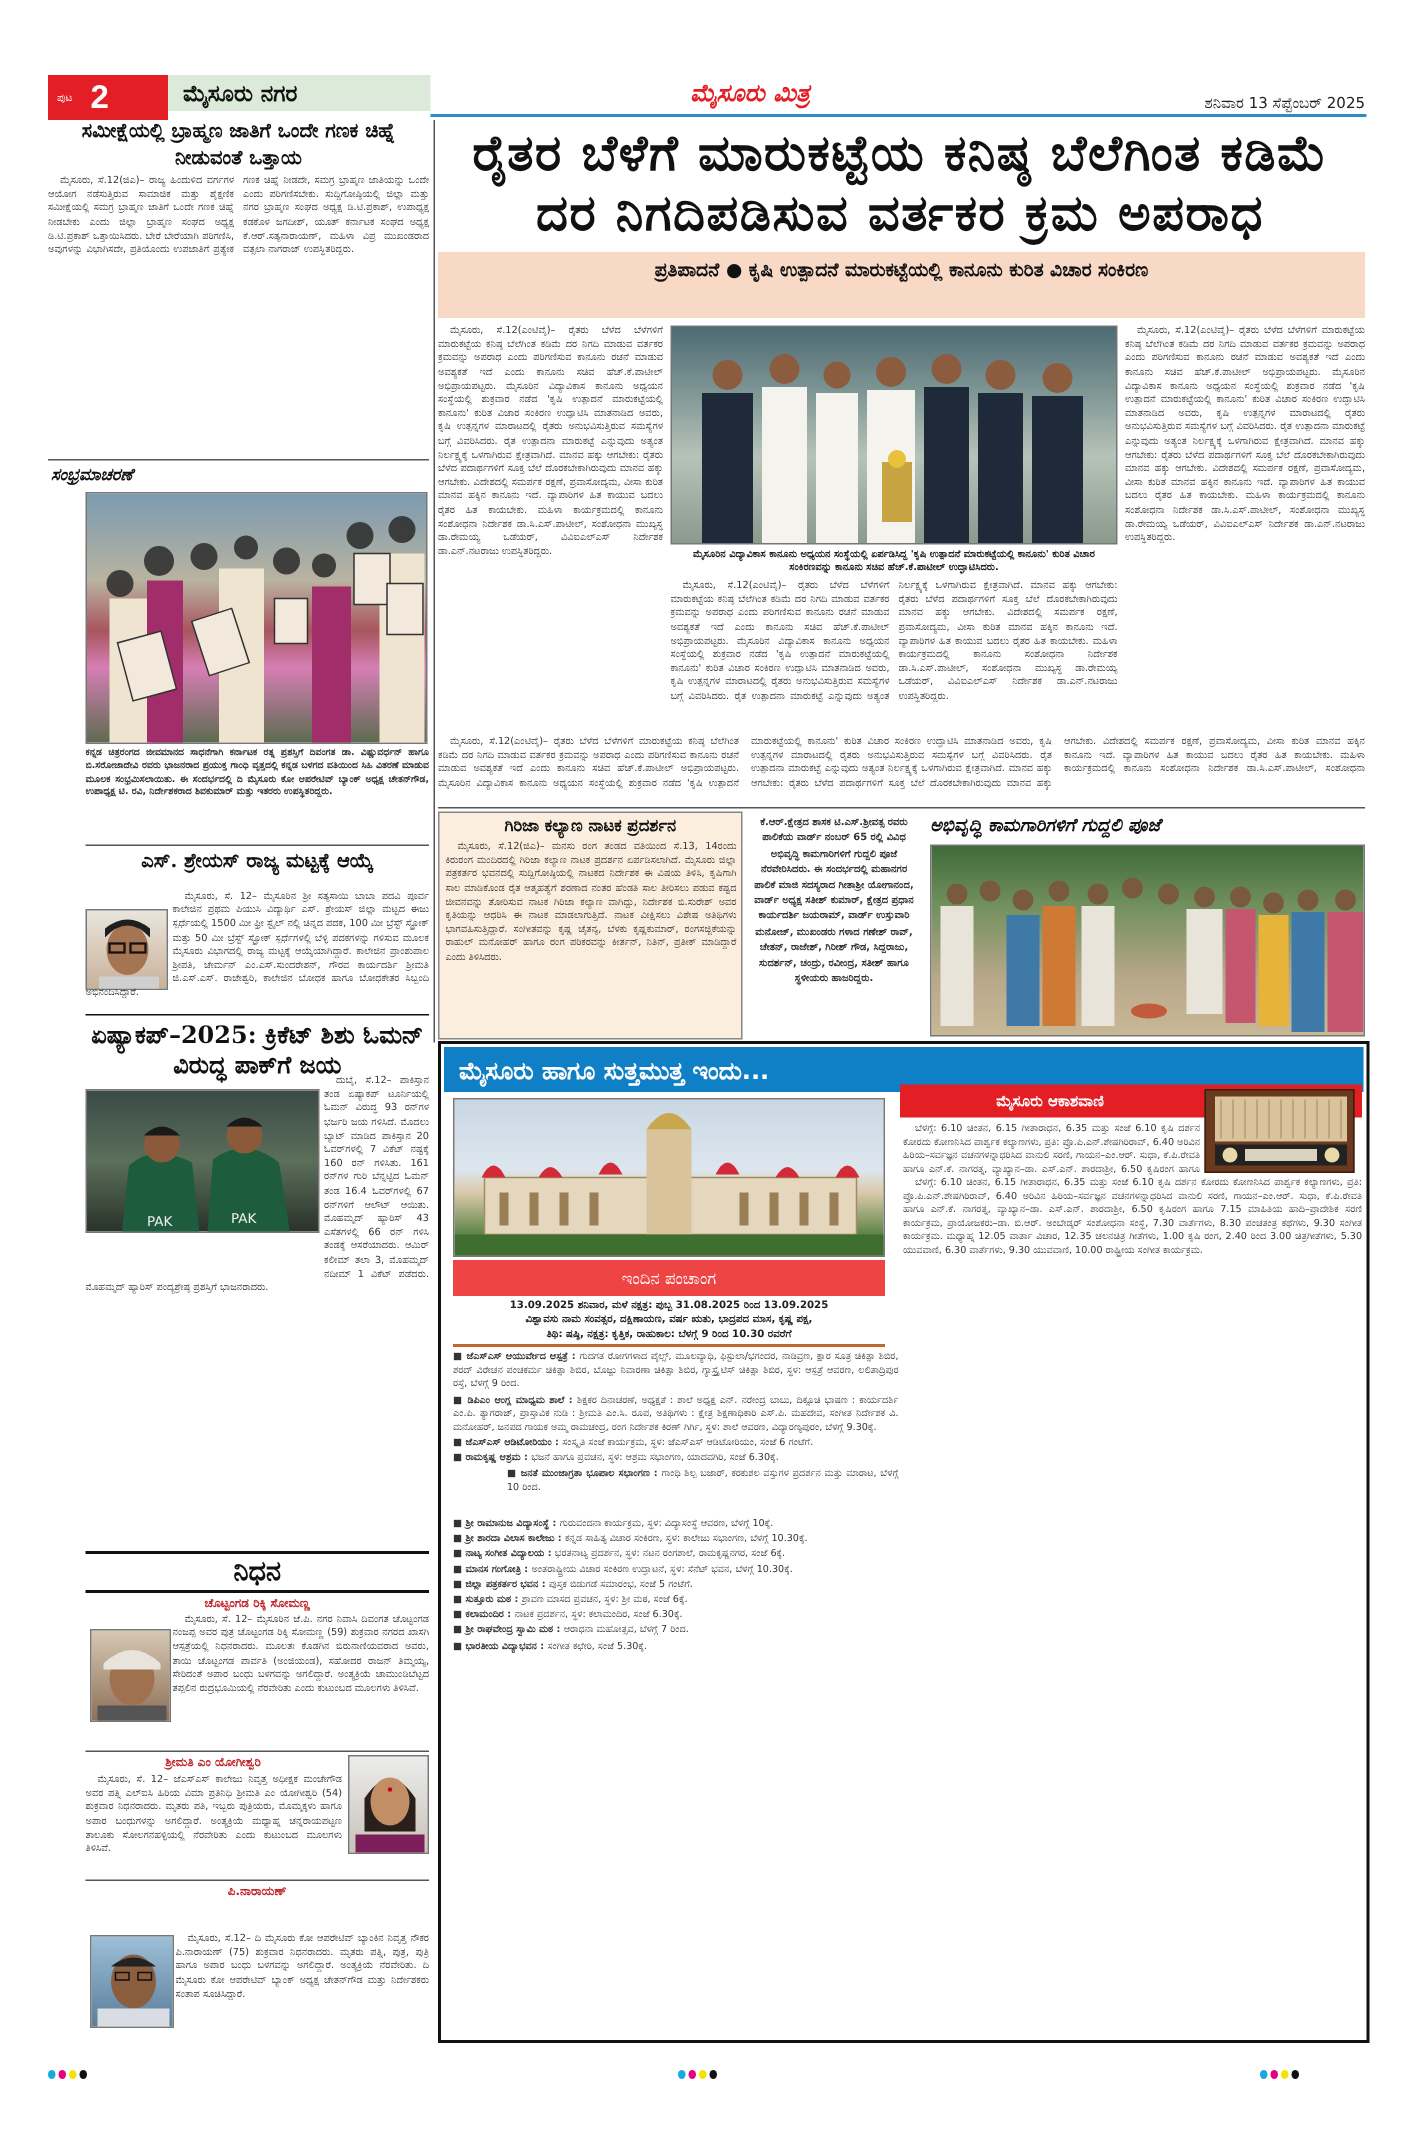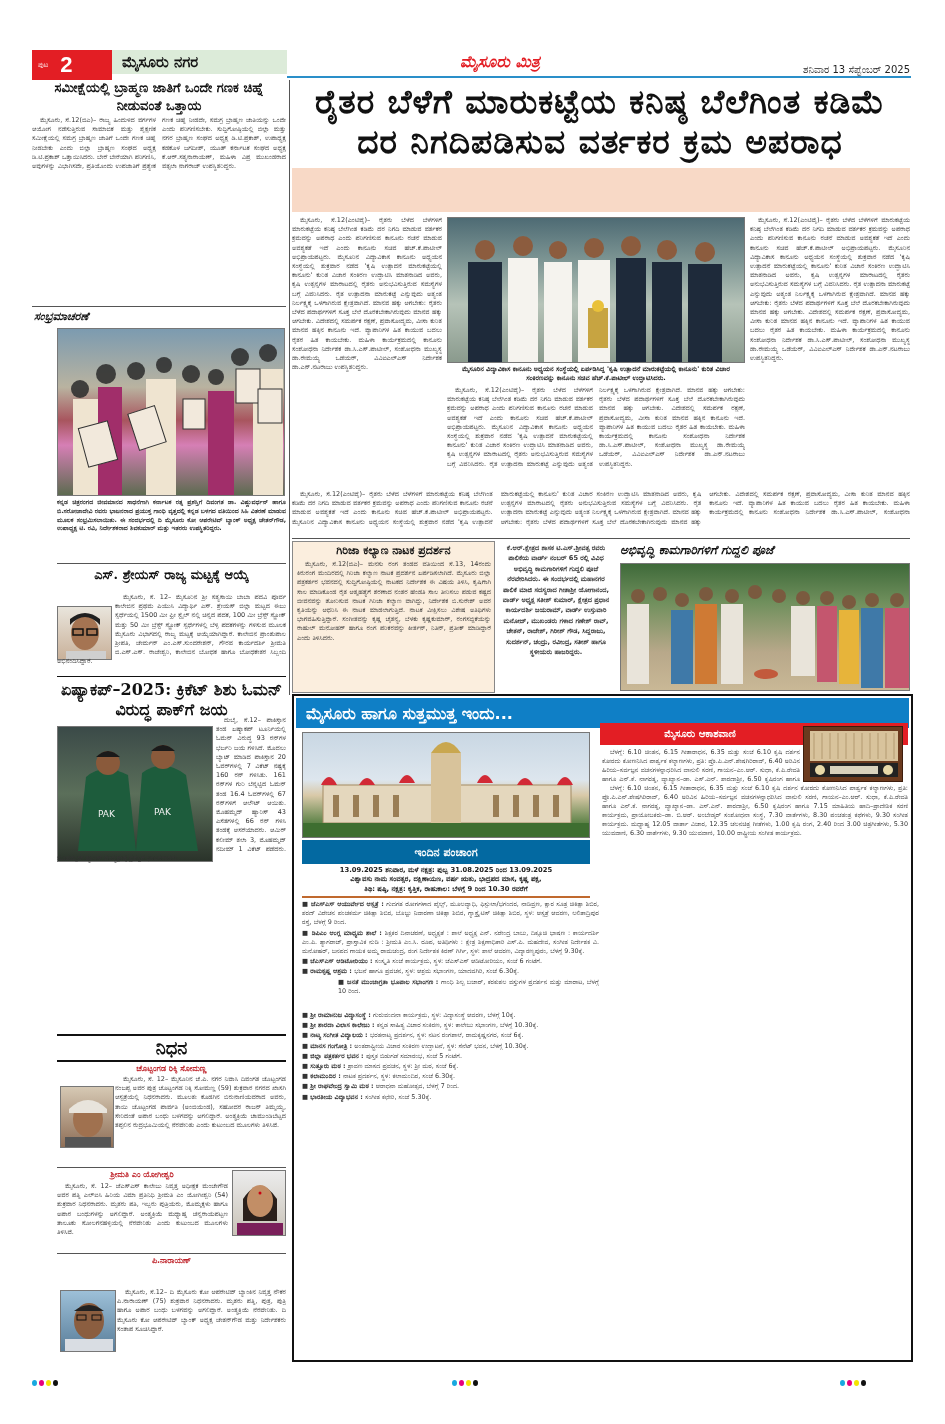--- a/index.html
+++ b/index.html
@@ -26,21 +26,21 @@
   .vline { position:absolute; width:1px; background:#555; }
   .hline { position:absolute; height:1px; background:#555; }
 
   #lead-hl { left: 290px; top: 82px; width: 620px; font-size: 33px; line-height: 40px; letter-spacing: 1px; }
   #deck { left: 292px; top: 168px; width: 618px; height: 44px; background: #f8d9c6; font-size: 12.5px; line-height: 21px; text-align:center; font-weight: bold; color:#111; padding-top:1px; }
 
   .photo { position:absolute; overflow:hidden; border:1px solid #777; }
   .cap { font-size: 6.5px; line-height: 9px; text-align:center; font-weight:bold; color:#222; }
   #today-bar { left: 296px; top: 698px; width: 613px; height: 30px; background:#0f7fc6; color:#fff; font-size: 16px; font-weight:bold; padding-left: 10px; display:flex; align-items:center; }
   #today-frame { left: 292px; top: 694px; width: 621px; height: 668px; border: 2px solid #111; }
-  #panchanga-bar { left: 302px; top: 840px; width: 288px; height: 24px; background:#0369a1; color:#fff; font-size: 11px; font-weight:bold; display:flex; align-items:center; justify-content:center; }
+  #panchanga-bar { left: 302px; top: 840px; width: 288px; height: 24px; background:#ef4444; color:#fff; font-size: 11px; font-weight:normal; display:flex; align-items:center; justify-content:center; }
   #panchanga-text { left: 302px; top: 866px; width: 288px; font-size: 6.8px; line-height: 9.3px; text-align:center; font-weight:bold; color:#222; }
   #radio-bar { left: 600px; top: 723px; width: 200px; height: 22px; background:#e31e24; color:#fff; font-size: 10px; font-weight:bold; display:flex; align-items:center; justify-content:center; }
   .cmyk { position:absolute; top: 1380px; display:flex; gap: 2px; }
   .cmyk span { width: 5px; height: 6px; border-radius: 50%; display:block; }
   .obit-title { color:#c0262d; font-size: 8px; font-weight:bold; text-align:center; }
 </style>
 </head>
 <body>
 
 <div id="page-no" class="abs">
@@ -105,21 +105,21 @@
       <rect x="8" y="44" width="40" height="12" fill="#cfcfcf"></rect>
     </svg>
 </div>
 <div class="abs txt" style="left:57px; top:593px; width:229px; height:78px;">
   <div style="float:left; width:58px; height:62px;"></div>
   <p>ಮೈಸೂರು, ಸೆ. 12– ಮೈಸೂರಿನ ಶ್ರೀ ಸತ್ಯಸಾಯಿ ಬಾಬಾ ಪದವಿ ಪೂರ್ವ ಕಾಲೇಜಿನ ಪ್ರಥಮ ಪಿಯುಸಿ ವಿದ್ಯಾರ್ಥಿ ಎಸ್. ಶ್ರೇಯಸ್ ಜಿಲ್ಲಾ ಮಟ್ಟದ ಈಜು ಸ್ಪರ್ಧೆಯಲ್ಲಿ 1500 ಮೀ ಫ್ರೀ ಸ್ಟೈಲ್ ನಲ್ಲಿ ಚಿನ್ನದ ಪದಕ, 100 ಮೀ ಬ್ರೆಸ್ಟ್ ಸ್ಟ್ರೋಕ್ ಮತ್ತು 50 ಮೀ ಬ್ರೆಸ್ಟ್ ಸ್ಟ್ರೋಕ್ ಸ್ಪರ್ಧೆಗಳಲ್ಲಿ ಬೆಳ್ಳಿ ಪದಕಗಳನ್ನು ಗಳಿಸುವ ಮೂಲಕ ಮೈಸೂರು ವಿಭಾಗದಲ್ಲಿ ರಾಜ್ಯ ಮಟ್ಟಕ್ಕೆ ಆಯ್ಕೆಯಾಗಿದ್ದಾರೆ. ಕಾಲೇಜಿನ ಪ್ರಾಂಶುಪಾಲ ಶ್ರೀಪತಿ, ಚೇರ್ಮನ್ ಎಂ.ಎಸ್.ಸುಂದರೇಶನ್, ಗೌರವ ಕಾರ್ಯದರ್ಶಿ ಶ್ರೀಮತಿ ಜಿ.ಎಸ್.ಎಸ್. ರಾಜೇಶ್ವರಿ, ಕಾಲೇಜಿನ ಬೋಧಕ ಹಾಗೂ ಬೋಧಕೇತರ ಸಿಬ್ಬಂದಿ ಅಭಿನಂದಿಸಿದ್ದಾರೆ.</p>
 </div>
 
 <div class="hline" style="left:57px; top:676px; width:229px; background:#111;"></div>
 <div class="abs hl" style="left:57px; top:680px; width:229px; font-size:16px; line-height:20px; font-family:'DejaVu Serif',serif;">ಏಷ್ಯಾಕಪ್–2025: ಕ್ರಿಕೆಟ್ ಶಿಶು ಓಮನ್ ವಿರುದ್ಧ ಪಾಕ್‌ಗೆ ಜಯ</div>
-<div class="photo" style="left:57px; top:726px; width:156px; height:136px; background:linear-gradient(180deg,#3b4a48 0%,#5b6f5a 50%,#2a332a 100%);">
+<div class="photo" style="left:57px; top:726px; width:156px; height:96px; background:linear-gradient(180deg,#3b4a48 0%,#5b6f5a 50%,#2a332a 100%);">
   <svg width="156" height="124" viewBox="0 0 156 124">
     <g fill="#1d5c3c">
         <path d="M20 124 L28 50 Q45 35 70 48 L78 124 Z"></path>
         <path d="M78 124 L84 46 Q105 30 128 48 L140 124 Z"></path>
       </g>
     <g fill="#8a5a3b">
         <circle cx="50" cy="36" r="12"></circle>
         <circle cx="105" cy="30" r="12"></circle>
       </g>
     <g fill="#1a1a1a">
@@ -180,20 +180,21 @@
       <rect x="4" y="48" width="48" height="14" fill="#d9dde3"></rect>
     </svg>
 </div>
 <div class="abs txt" style="left:57px; top:1268px; width:229px; height:96px;margin-top:20px;">
   <div style="float:left; width:60px; height:84px;"></div>
   <p>ಮೈಸೂರು, ಸೆ.12– ದಿ ಮೈಸೂರು ಕೋ ಆಪರೇಟಿವ್ ಬ್ಯಾಂಕಿನ ನಿವೃತ್ತ ನೌಕರ ಪಿ.ನಾರಾಯಣ್ (75) ಶುಕ್ರವಾರ ನಿಧನರಾದರು. ಮೃತರು ಪತ್ನಿ, ಪುತ್ರ, ಪುತ್ರಿ ಹಾಗೂ ಅಪಾರ ಬಂಧು ಬಳಗವನ್ನು ಅಗಲಿದ್ದಾರೆ. ಅಂತ್ಯಕ್ರಿಯೆ ನೆರವೇರಿತು. ದಿ ಮೈಸೂರು ಕೋ ಆಪರೇಟಿವ್ ಬ್ಯಾಂಕ್ ಅಧ್ಯಕ್ಷ ಚೇತನ್‌ಗೌಡ ಮತ್ತು ನಿರ್ದೇಶಕರು ಸಂತಾಪ ಸೂಚಿಸಿದ್ದಾರೆ.</p>
 </div>
 
 <div id="lead-hl" class="abs hl">ರೈತರ ಬೆಳೆಗೆ ಮಾರುಕಟ್ಟೆಯ ಕನಿಷ್ಠ ಬೆಲೆಗಿಂತ ಕಡಿಮೆ ದರ ನಿಗದಿಪಡಿಸುವ ವರ್ತಕರ ಕ್ರಮ ಅಪರಾಧ</div>
 <div id="deck" class="abs">
+  <div>ಪ್ರತಿಪಾದನೆ ● ಕೃಷಿ ಉತ್ಪಾದನೆ ಮಾರುಕಟ್ಟೆಯಲ್ಲಿ ಕಾನೂನು ಕುರಿತ ವಿಚಾರ ಸಂಕಿರಣ</div>
 </div>
 
 <div class="photo" style="left:447px; top:217px; width:298px; height:146px; background:linear-gradient(180deg,#4e6b74 0%,#7e9694 30%,#b6c3b8 60%,#8a9a8d 100%);">
   <svg width="298" height="146" viewBox="0 0 298 146">
     <g fill="#f5f3ee">
         <rect x="60" y="40" width="30" height="106"></rect>
         <rect x="96" y="44" width="28" height="102"></rect>
         <rect x="130" y="42" width="32" height="104"></rect>
       </g>
     <g fill="#1e2a3a">

